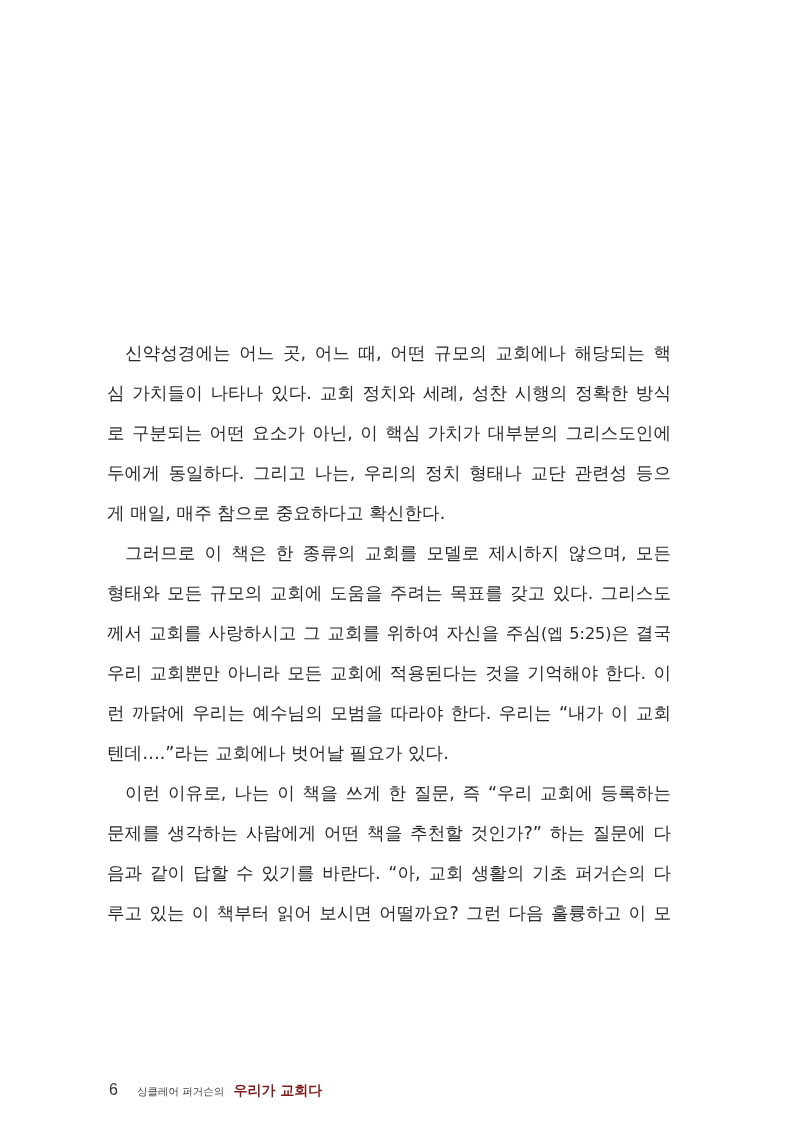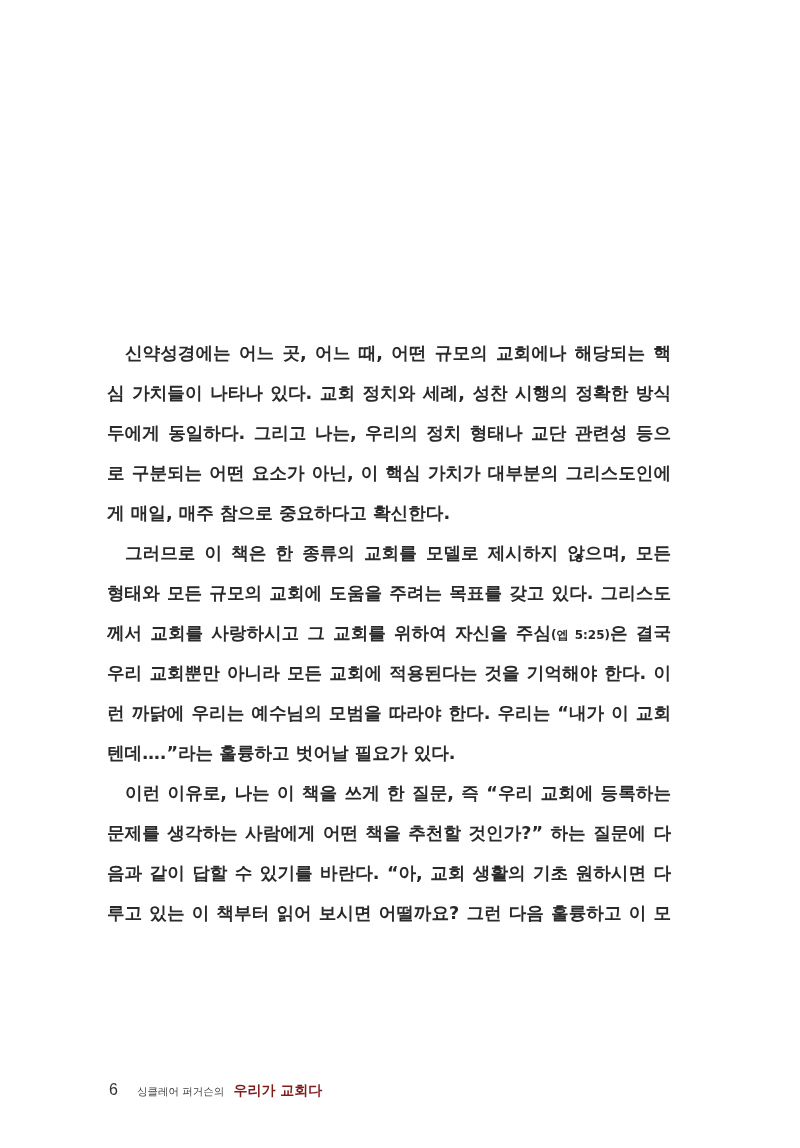--- a/index.html
+++ b/index.html
@@ -13,40 +13,39 @@
     position: relative;
     overflow: hidden;
     font-family: "DejaVu Sans", sans-serif;
     color: #2a2a2a;
   }
   .page-body {
     position: absolute;
     left: 107px;
     top: 333px;
     width: 564px;
-    font-weight: bold;
   }
   .line {
     display: block;
     height: 40px;
     line-height: 40px;
     font-size: 17.6px;
     white-space: nowrap;
     text-align: justify;
     text-align-last: justify;
     letter-spacing: 0px;
   }
   .line.last {
     text-align-last: left;
   }
   .line.indent {
     padding-left: 18px;
   }
   .ref {
-    font-size: 12px;
+    font-size: 16px;
     margin-top: 28px;
   }
   .footer {
     position: absolute;
     left: 109px;
     top: 1077px;
     height: 26px;
     line-height: 26px;
     white-space: nowrap;
     color: #333;
@@ -68,36 +67,36 @@
     color: #7f1d1d;
   }
 </style>
 </head>
 <body>
 
 <div class="page-body">
   <div class="paragraph">
     <span class="line indent">신약성경에는 어느 곳, 어느 때, 어떤 규모의 교회에나 해당되는 핵</span>
     <span class="line">심 가치들이 나타나 있다. 교회 정치와 세례, 성찬 시행의 정확한 방식</span>
+    <span class="line">로 구분되는 어떤 요소가 아닌, 이 핵심 가치가 대부분의 그리스도인에</span>
     <span class="line">두에게 동일하다. 그리고 나는, 우리의 정치 형태나 교단 관련성 등으</span>
-    <span class="line">로 구분되는 어떤 요소가 아닌, 이 핵심 가치가 대부분의 그리스도인에</span>
     <span class="line last">게 매일, 매주 참으로 중요하다고 확신한다.</span>
   </div>
   <div class="paragraph">
     <span class="line indent">그러므로 이 책은 한 종류의 교회를 모델로 제시하지 않으며, 모든</span>
     <span class="line">형태와 모든 규모의 교회에 도움을 주려는 목표를 갖고 있다. 그리스도</span>
     <span class="line"><span>께서 교회를 사랑하시고 그 교회를 위하여 자신을 주심</span><span class="ref">(엡 5:25)</span><span>은 결국</span></span>
     <span class="line">우리 교회뿐만 아니라 모든 교회에 적용된다는 것을 기억해야 한다. 이</span>
     <span class="line">런 까닭에 우리는 예수님의 모범을 따라야 한다. 우리는 “내가 이 교회</span>
-    <span class="line last">텐데….”라는 훌륭하고 벗어날 필요가 있다.</span>
+    <span class="line last">텐데….”라는 교회에나 벗어날 필요가 있다.</span>
   </div>
   <div class="paragraph">
     <span class="line indent">이런 이유로, 나는 이 책을 쓰게 한 질문, 즉 “우리 교회에 등록하는</span>
     <span class="line">문제를 생각하는 사람에게 어떤 책을 추천할 것인가?” 하는 질문에 다</span>
-    <span class="line">음과 같이 답할 수 있기를 바란다. “아, 교회 생활의 기초 원하시면 다</span>
+    <span class="line">음과 같이 답할 수 있기를 바란다. “아, 교회 생활의 기초 퍼거슨의 다</span>
     <span class="line">루고 있는 이 책부터 읽어 보시면 어떨까요? 그런 다음 훌륭하고 이 모</span>
   </div>
 </div>
 
 <div class="footer">
   <span class="page-number">6</span>
   <span class="author">싱클레어 퍼거슨의</span>
   <span class="book-title">우리가 교회다</span>
 </div>
 

